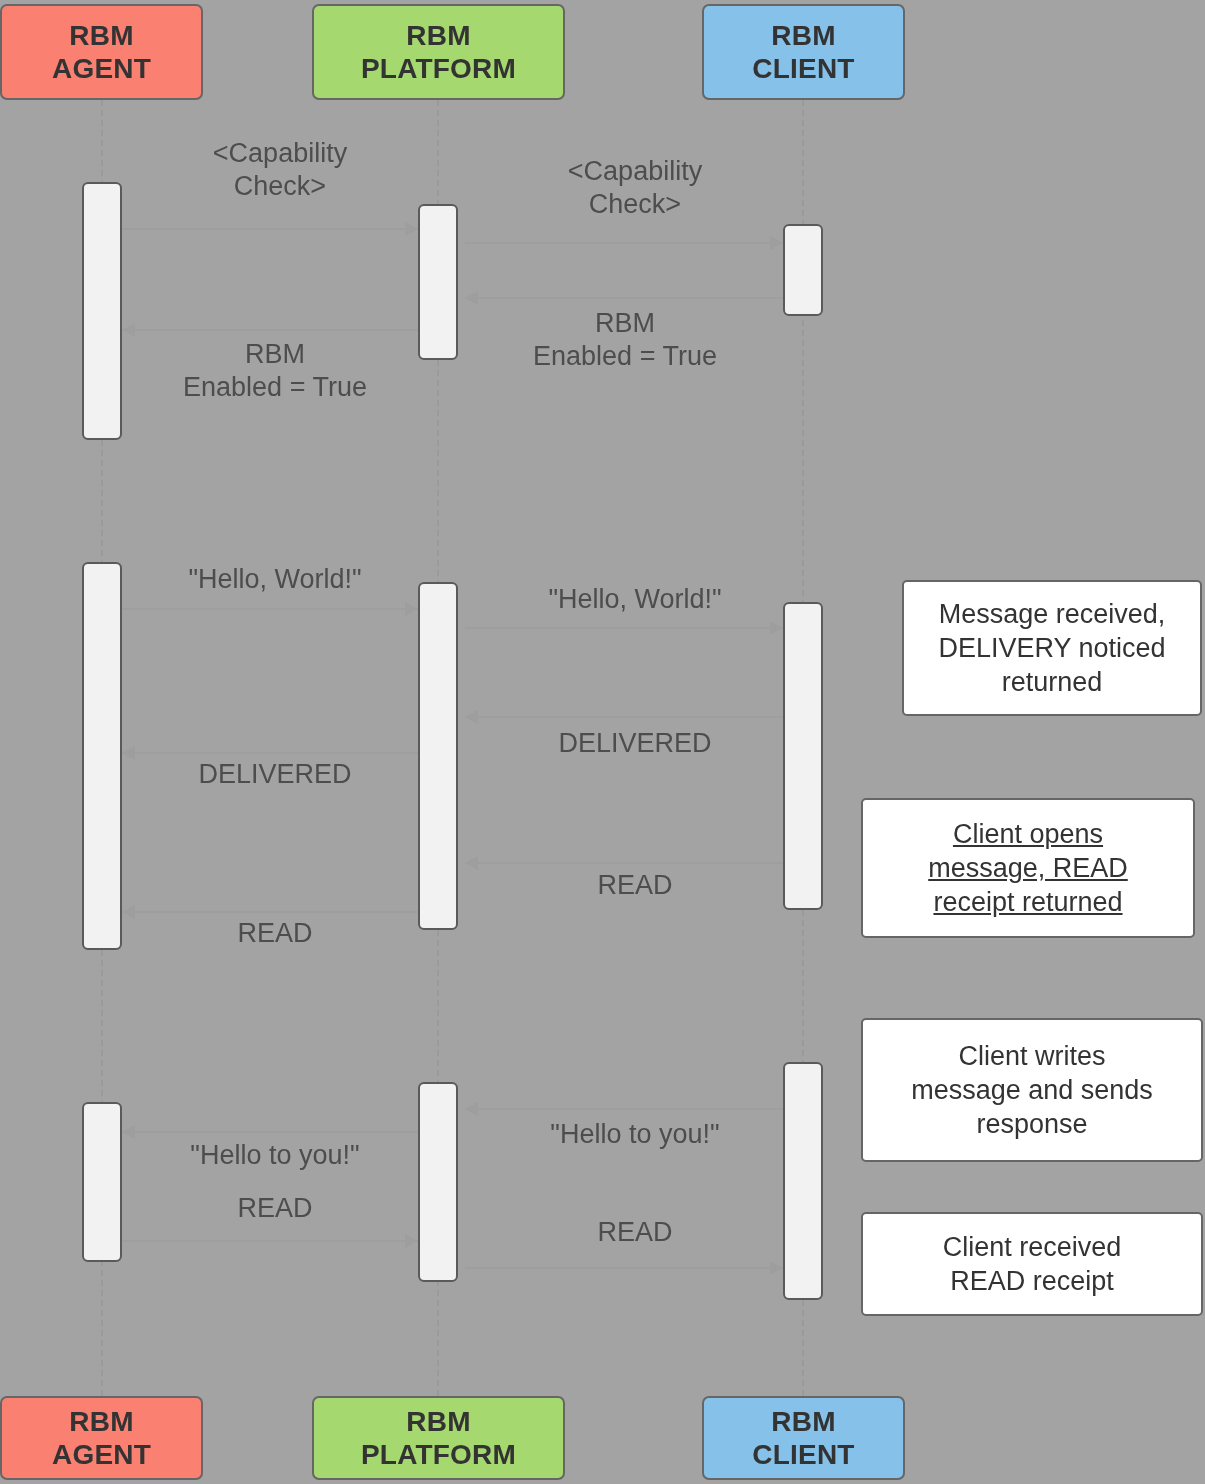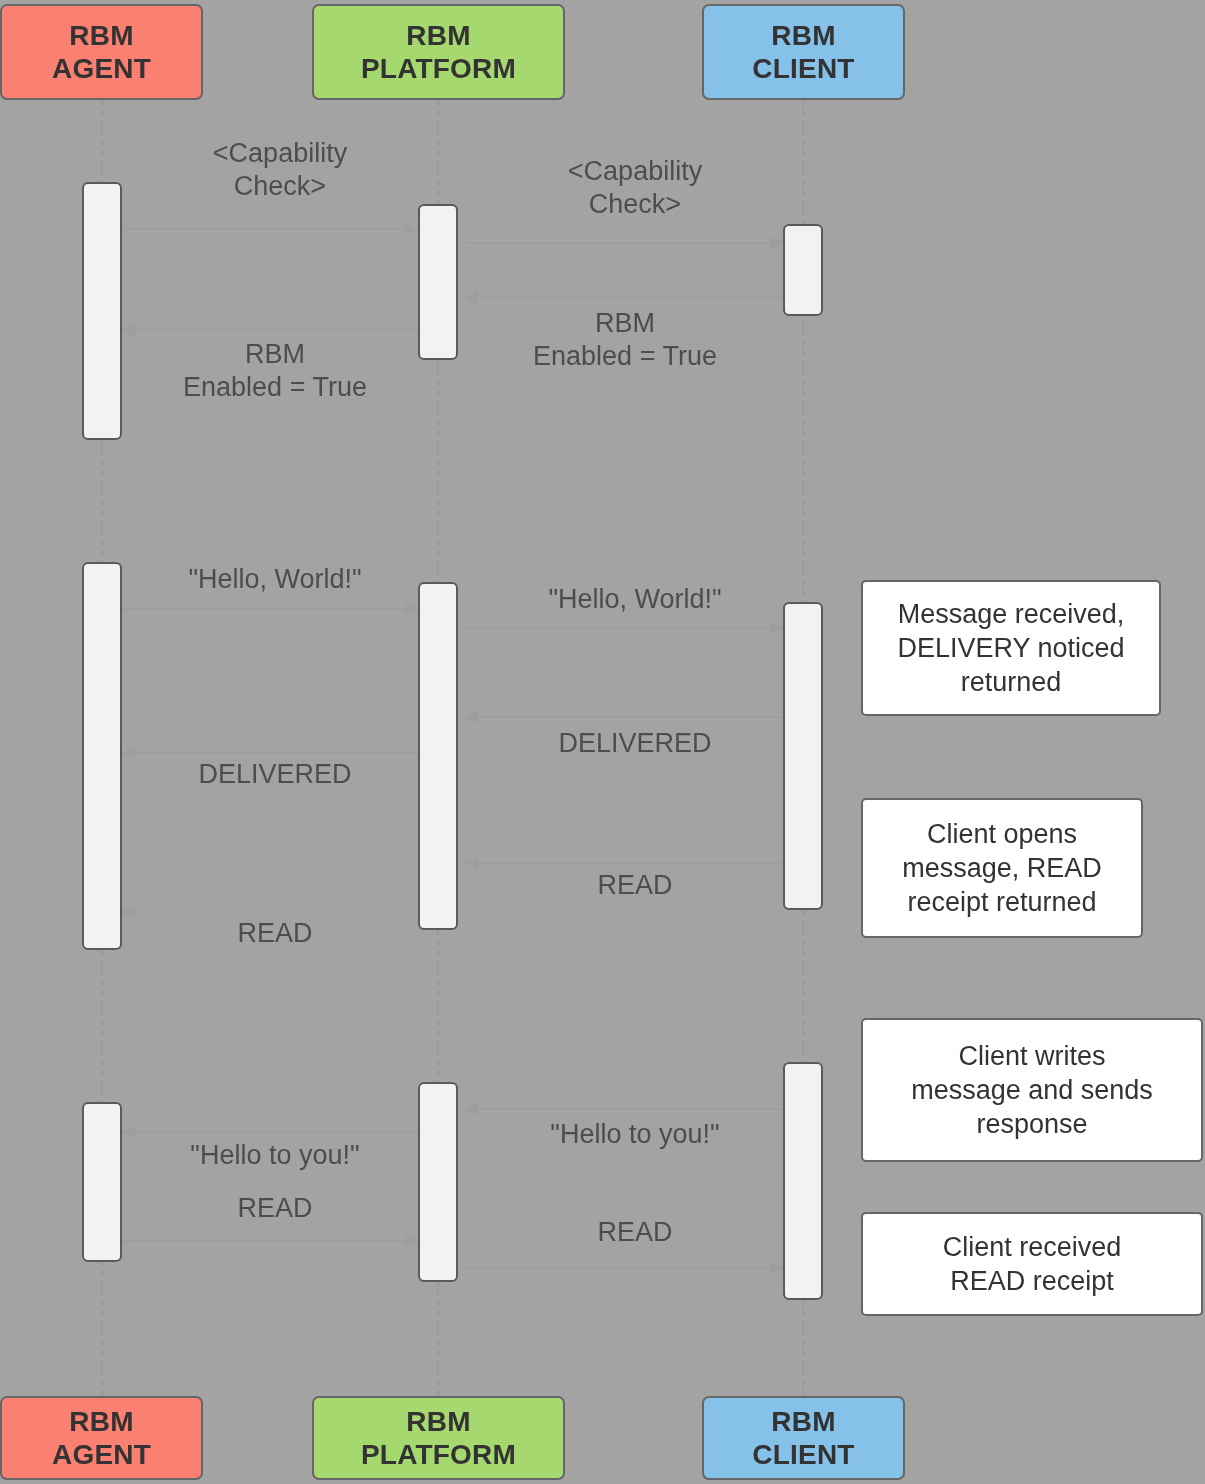--- a/index.html
+++ b/index.html
@@ -186,26 +186,26 @@
     <div class="msglabel" style="left: 490px; top: 1118px; width: 290px;">"Hello to you!"</div>
     <div class="msgline" style="left: 122px; top: 1131px; width: 296px;"></div>
     <div class="arrowhead left" style="top: 1125px; left: 122px;"></div>
     <div class="msglabel" style="left: 130px; top: 1139px; width: 290px;">"Hello to you!"</div>
     <div class="msgline" style="left: 122px; top: 1240px; width: 296px;"></div>
     <div class="arrowhead right" style="top: 1234px; left: 405px;"></div>
     <div class="msglabel" style="left: 130px; top: 1192px; width: 290px;">READ</div>
     <div class="msgline" style="left: 465px; top: 1267px; width: 318px;"></div>
     <div class="arrowhead right" style="top: 1261px; left: 770px;"></div>
     <div class="msglabel" style="left: 490px; top: 1216px; width: 290px;">READ</div>
-    <div class="note" style="left: 861px; top: 580px; width: 300px; height: 136px;">
+    <div class="note" style="left: 902px; top: 580px; width: 300px; height: 136px;">
       <span>Message received,
 DELIVERY noticed
 returned</span>
     </div>
-    <div class="note" style="left: 861px; top: 798px; width: 282px; height: 140px;">
+    <div class="note" style="left: 861px; top: 798px; width: 334px; height: 140px; text-decoration: underline;">
       <span>Client opens
 message, READ
 receipt returned</span>
     </div>
     <div class="note" style="left: 861px; top: 1018px; width: 342px; height: 144px;">
       <span>Client writes
 message and sends
 response</span>
     </div>
     <div class="note" style="left: 861px; top: 1212px; width: 342px; height: 104px;">

